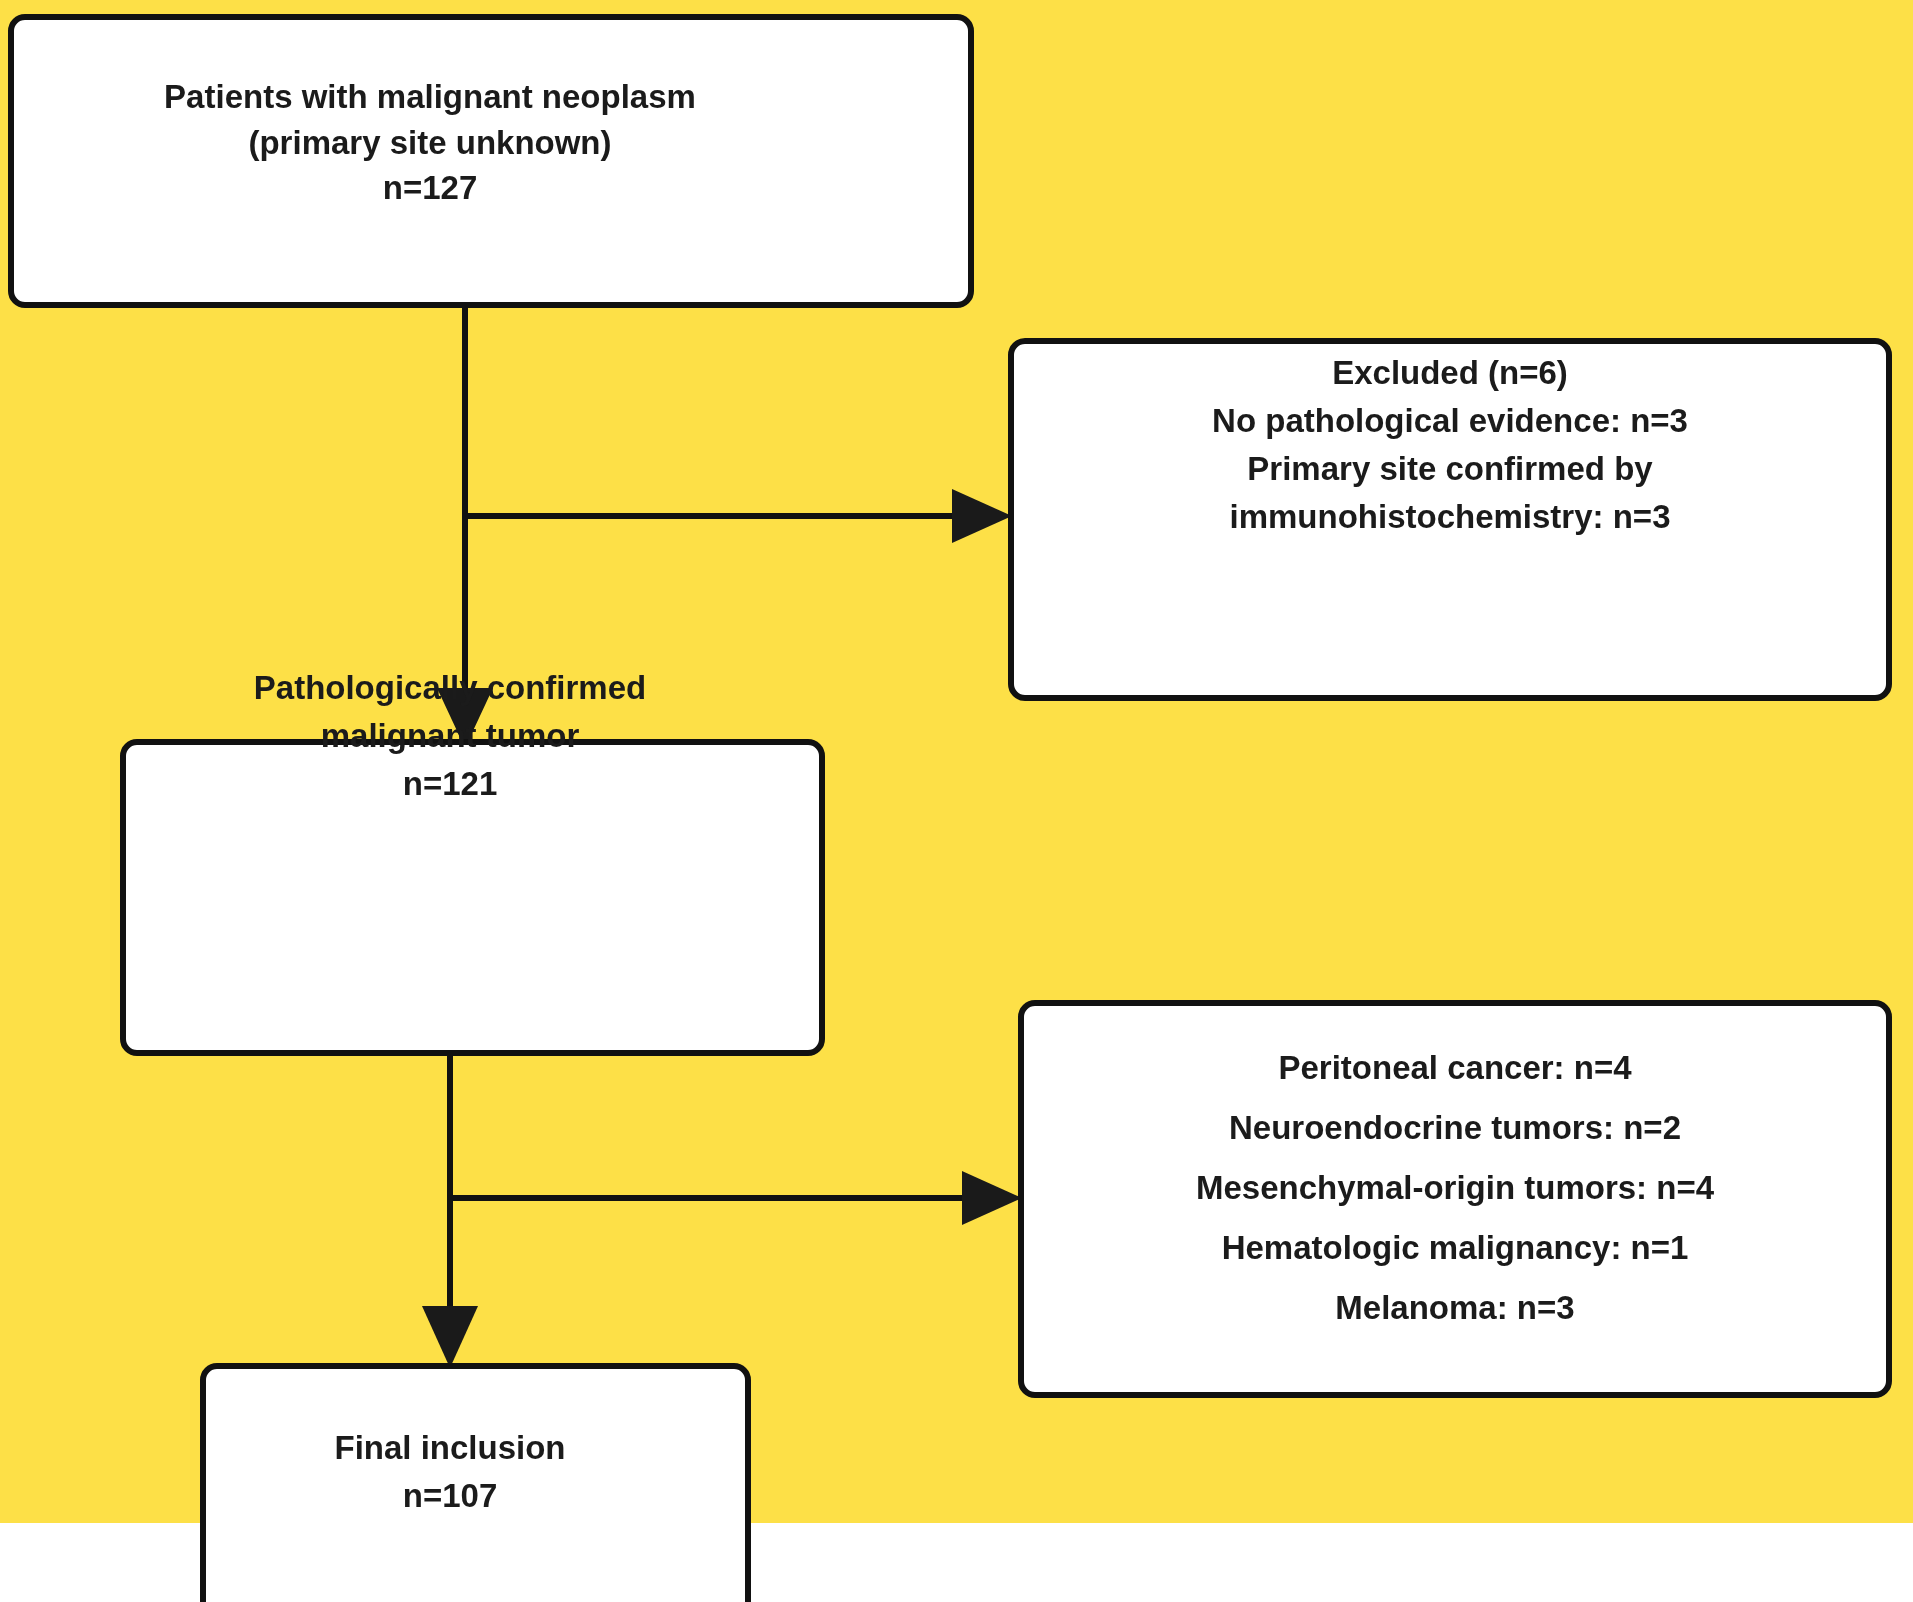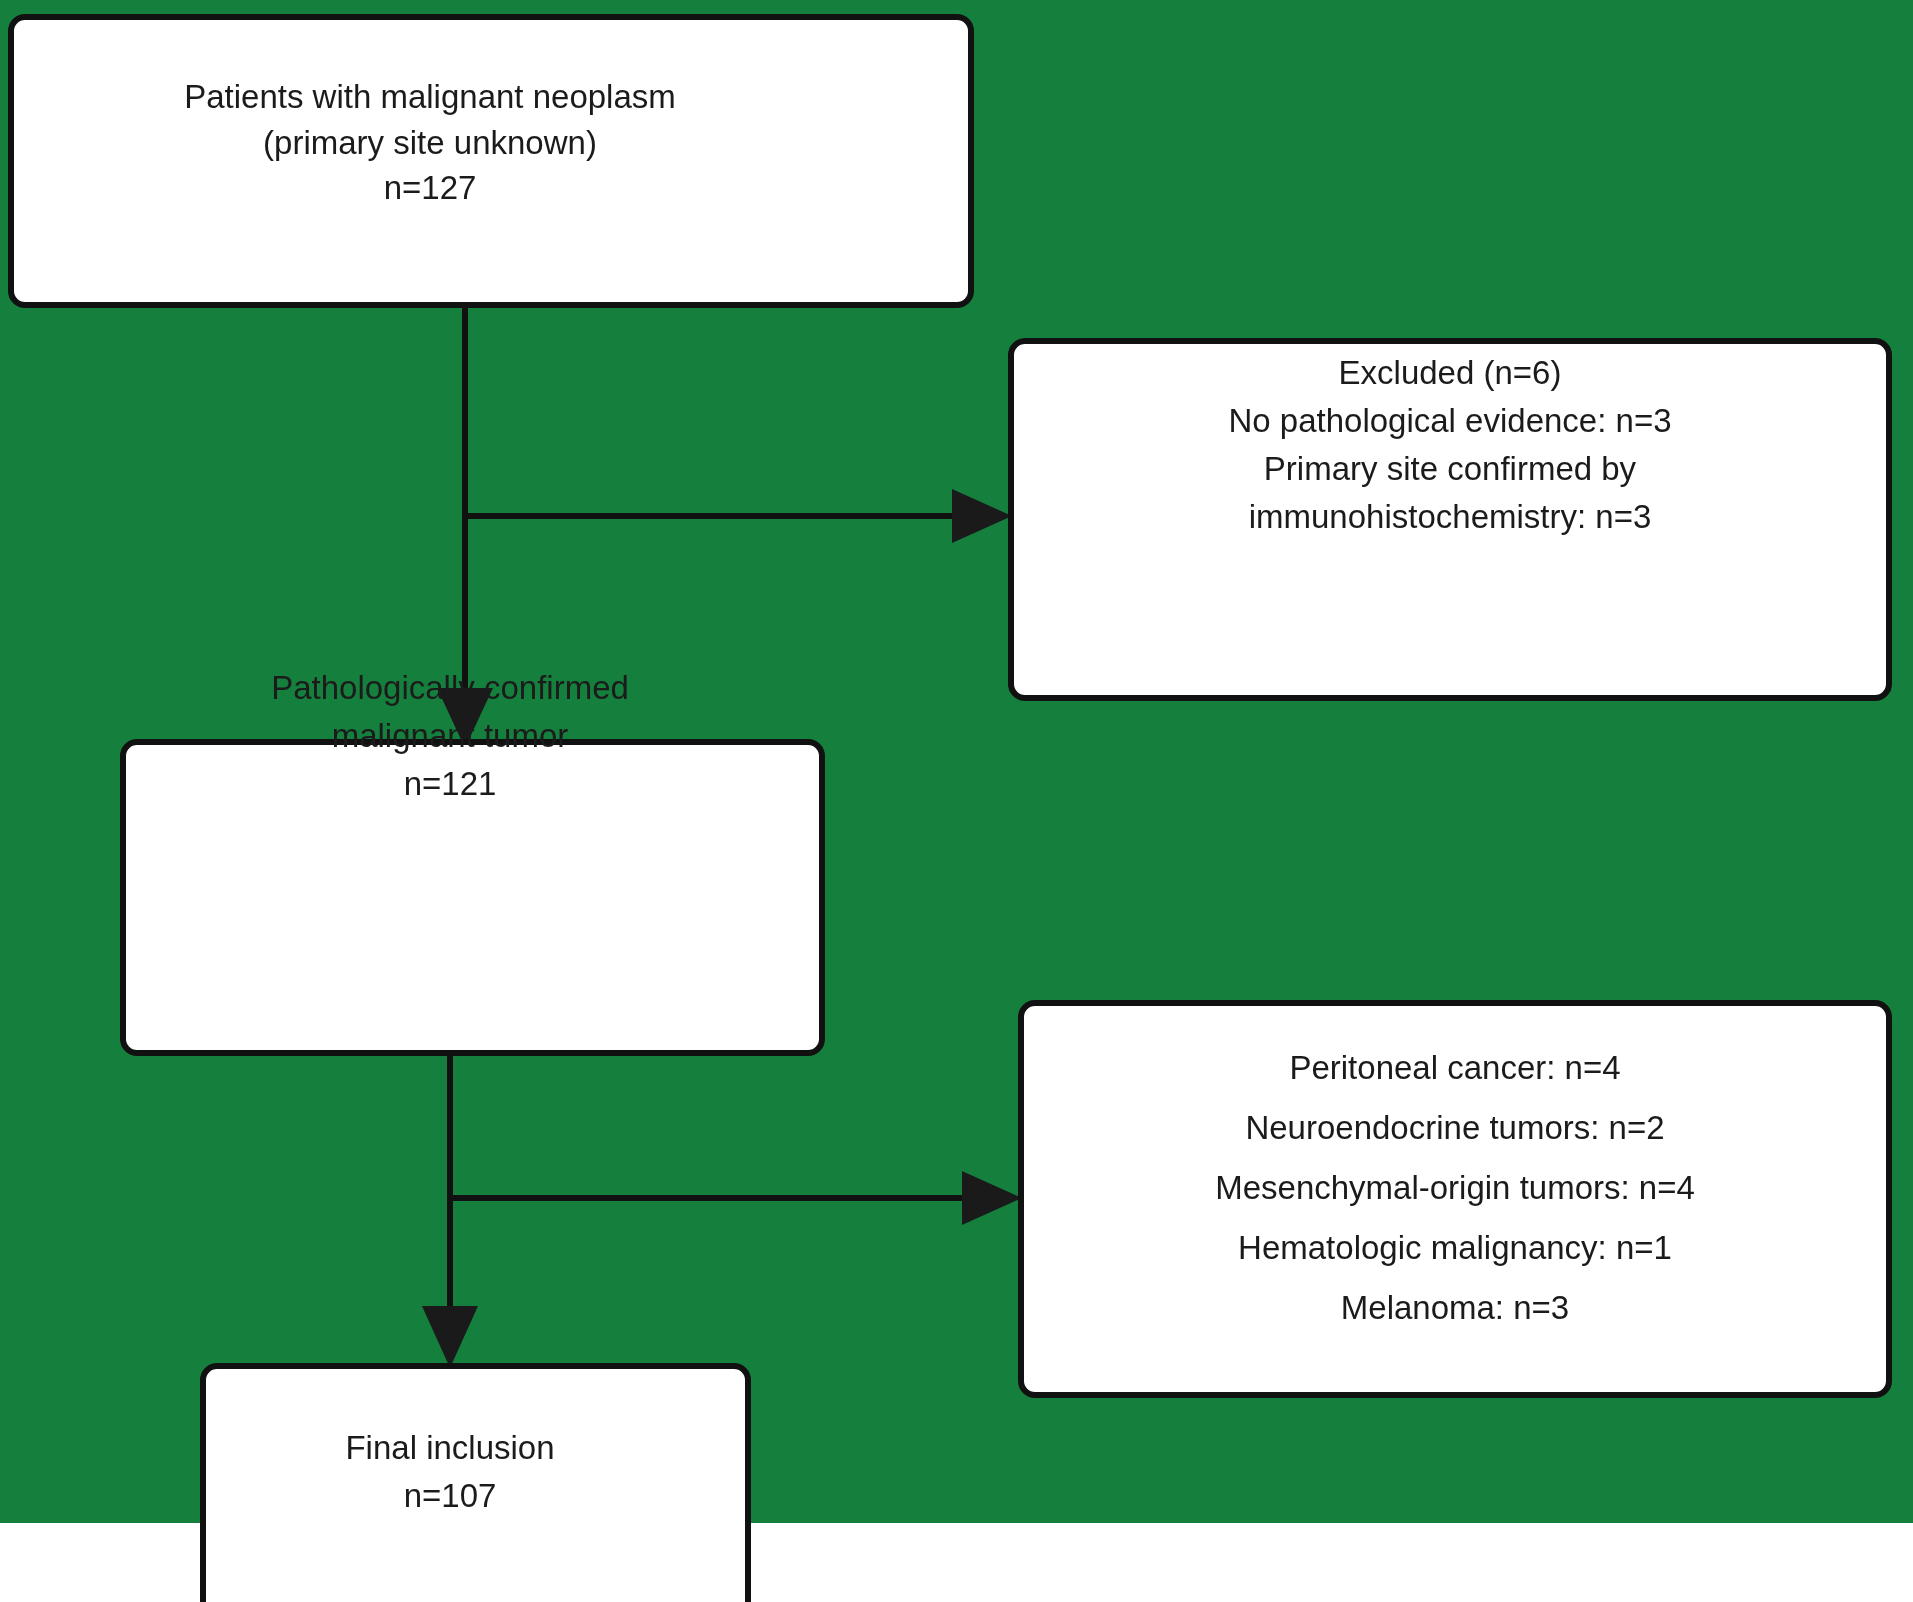--- a/index.html
+++ b/index.html
@@ -11,21 +11,22 @@
   body {
     width: 1913px;
     height: 1602px;
     overflow: hidden;
     font-family: "Liberation Sans", "DejaVu Sans", sans-serif;
   }
   #flow-root {
     position: relative;
     width: 1913px;
     height: 1523px;
-    background: #15803d;
+    background: #fde047;
+    font-weight: bold;
   }
   svg.flow-canvas {
     display: block;
     width: 1913px;
     height: 1602px;
   }
   .node-box {
     fill: #ffffff;
     stroke: #111111;
     stroke-width: 6;

